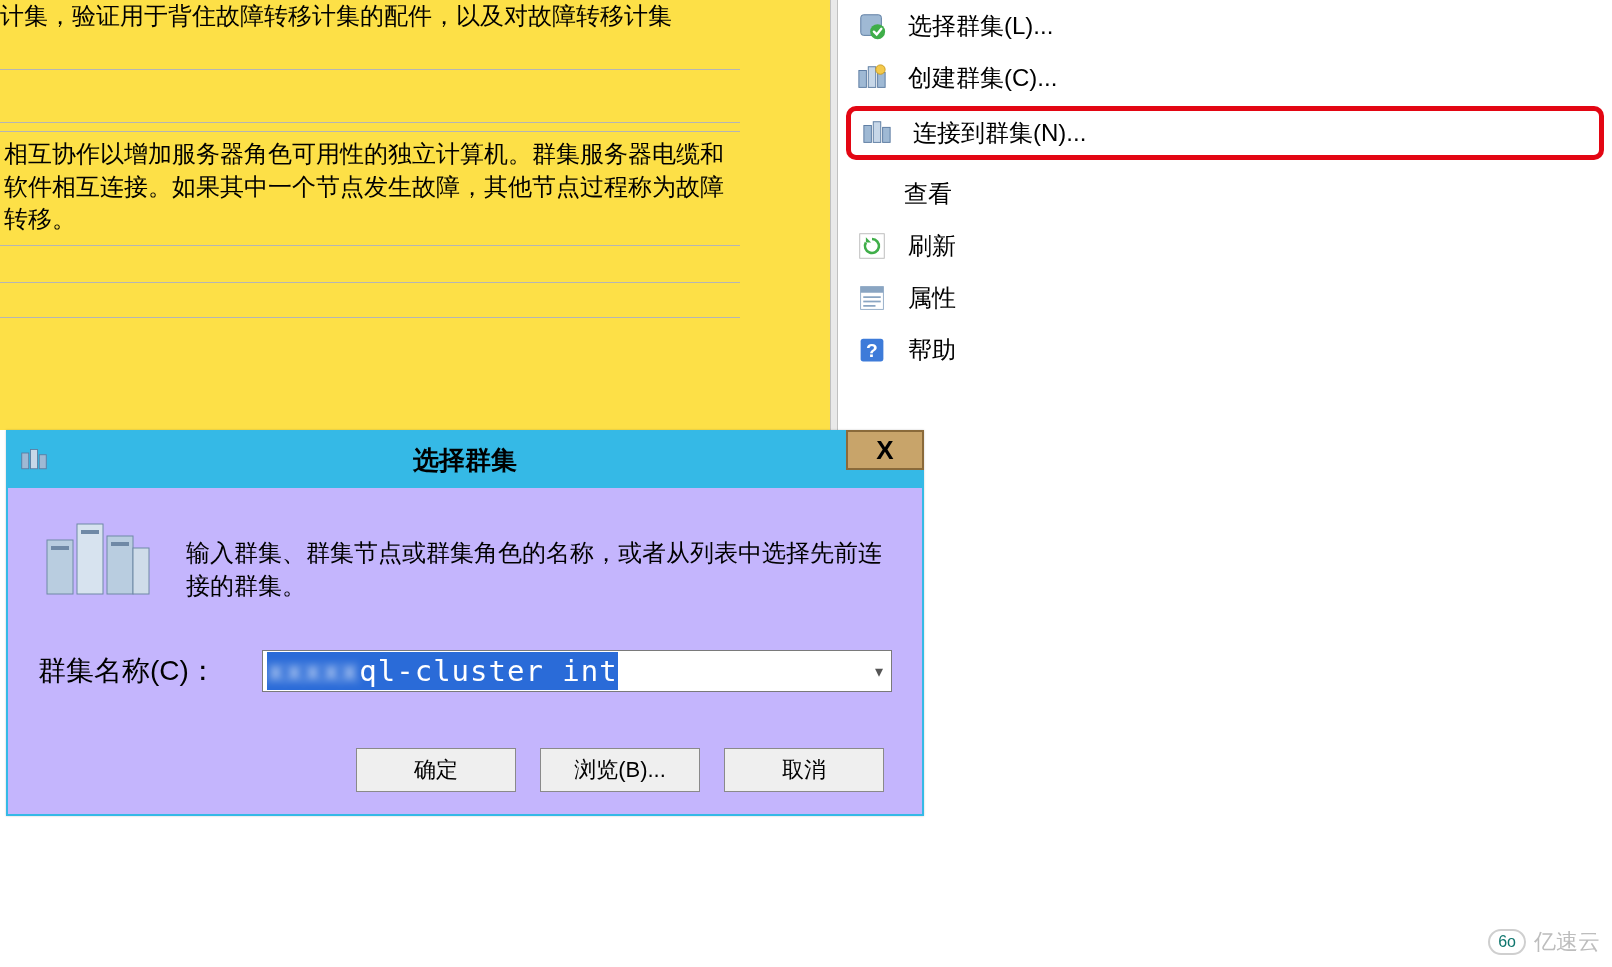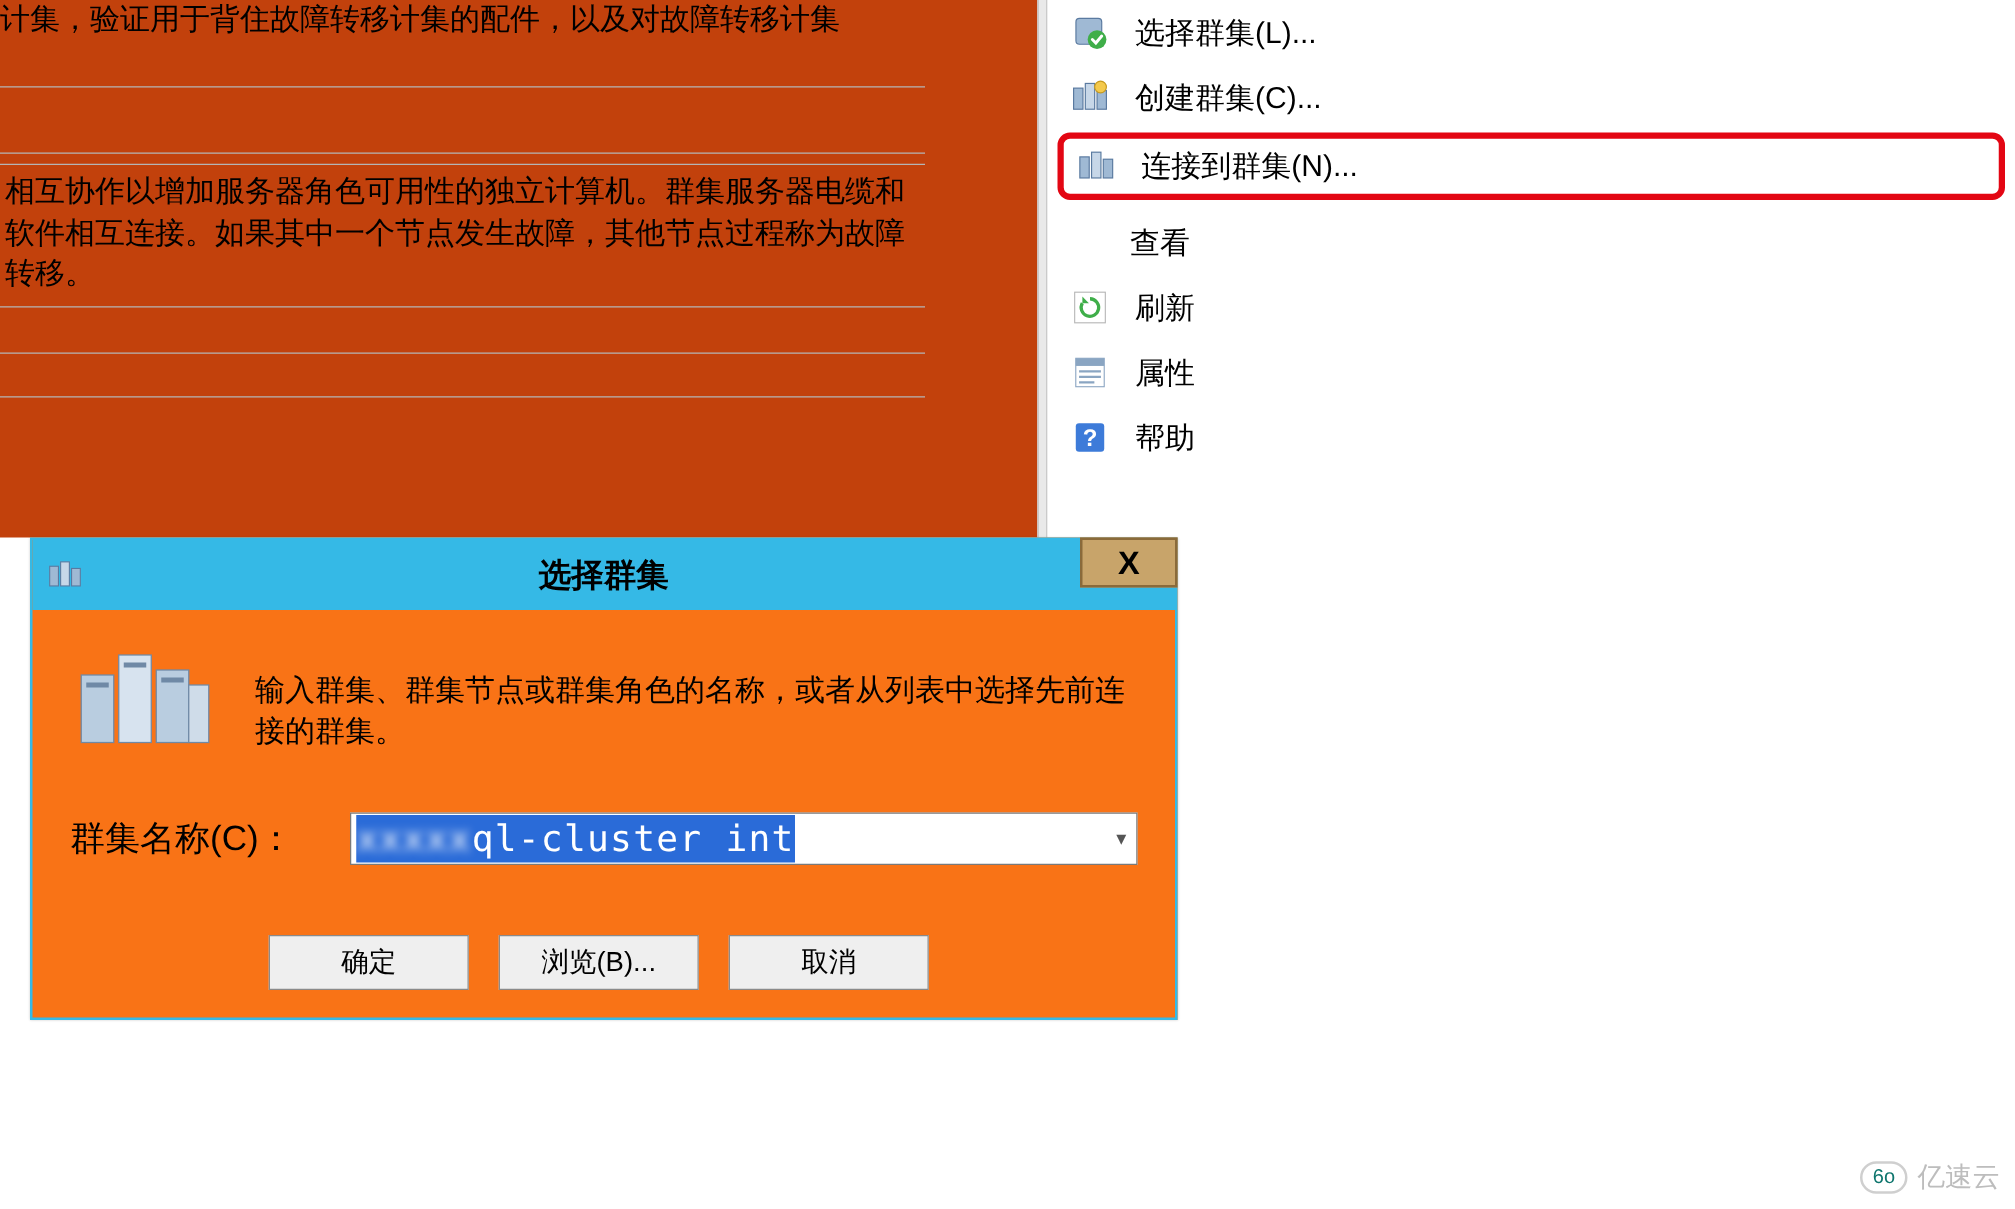--- a/index.html
+++ b/index.html
@@ -12,21 +12,21 @@
     overflow: hidden;
   }
 
   
   .main-panel {
     position: absolute;
     left: 0;
     top: 0;
     width: 830px;
     height: 430px;
-    background: #c2410c;
+    background: #fde047;
   }
   .top-text {
     font-size: 24px;
     color: #000;
     padding: 0 8px 8px 0;
     line-height: 1.3;
   }
   .divider-box {
     border-top: 1px solid #b5b5b5;
     border-bottom: 1px solid #b5b5b5;
@@ -98,24 +98,24 @@
     flex-shrink: 0;
   }
   .action-spacer {
     height: 6px;
   }
   .action-item.indent { padding-left: 66px; }
 
   
   .dialog {
     position: absolute;
-    left: 24px;
+    left: 6px;
     top: 430px;
     width: 918px;
-    background: #f97316;
+    background: #c4b5fd;
     border: 2px solid #35b9e6;
     box-shadow: 0 0 2px rgba(0,0,0,.2);
   }
   .dialog-titlebar {
     height: 56px;
     background: #35b9e6;
     display: flex;
     align-items: center;
     position: relative;
   }
@@ -205,21 +205,21 @@
     position: absolute;
     right: 8px;
     top: 50%;
     transform: translateY(-50%);
     font-size: 16px;
     color: #555;
   }
   .dialog-buttons {
     display: flex;
     gap: 24px;
-    justify-content: center;
+    justify-content: flex-end;
     margin-top: 56px;
     padding-right: 8px;
     padding-bottom: 6px;
   }
   .win-button {
     min-width: 160px;
     height: 44px;
     background: #efefef;
     border: 1px solid #8a8a8a;
     font-size: 22px;

